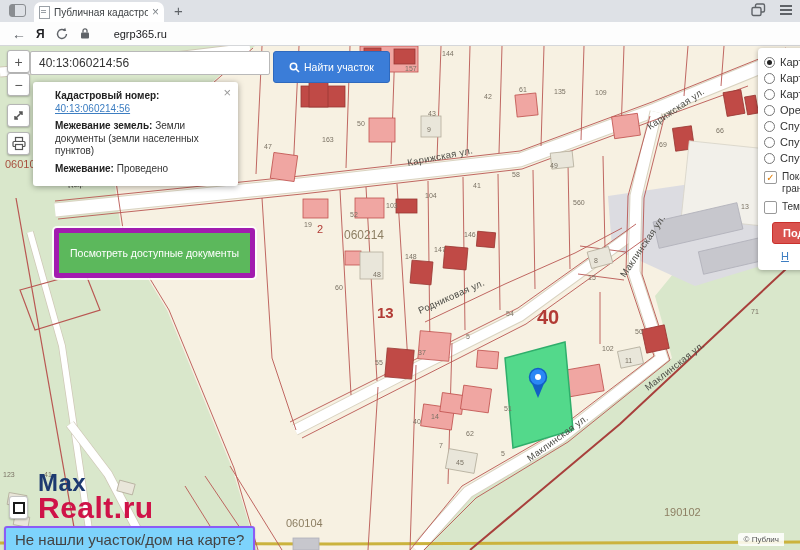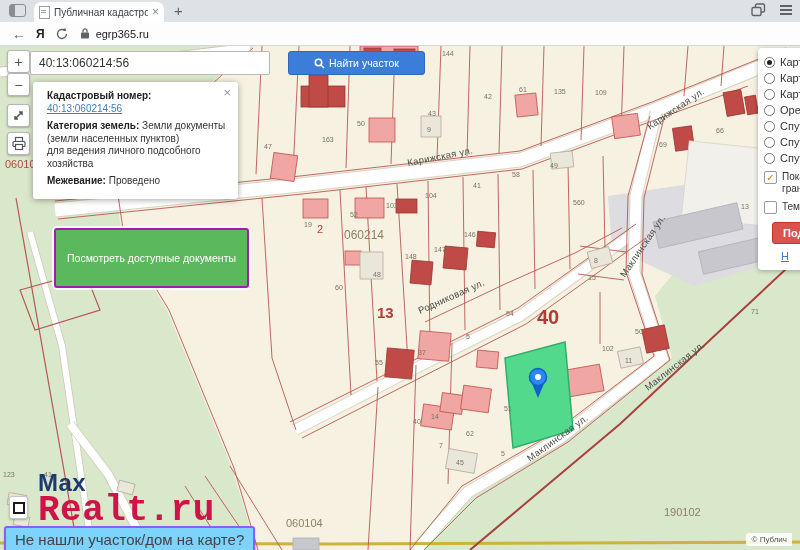--- a/index.html
+++ b/index.html
@@ -19,73 +19,73 @@
   .tab-title{font-size:10px;color:#3c4043;white-space:nowrap;overflow:hidden;flex:1;}
   .tab-close{font-size:12px;color:#80868b;line-height:1;}
   .newtab{font-size:15px;color:#5f6368;margin:0 0 3px 10px;}
   .tabbar-right{position:absolute;right:8px;top:3px;display:flex;gap:14px;align-items:center;}
   .menu-icon{display:flex;flex-direction:column;gap:2.5px;}
   .menu-icon span{display:block;width:12px;height:1.8px;background:#5f6368;}
   .addressbar{position:absolute;left:0;top:22px;width:800px;height:24px;background:#fdfdfd;
        border-bottom:1px solid #d5d7da;display:flex;align-items:center;gap:10px;padding-left:12px;box-sizing:border-box;}
   .abar-ico{color:#5f6368;font-size:14px;line-height:1;}
   .ya-letter{font-size:12px;font-weight:bold;color:#202124;}
-  .url{font-size:11px;color:#202124;display:flex;gap:5px;align-items:center;}
+  .url{font-size:11px;color:#202124;display:flex;gap:23px;align-items:center;}
   .url .page-title{color:#5f6368;}
   
   .map-wrap{position:absolute;left:0;top:46px;width:800px;height:504px;}
   #map-svg{display:block;}
   #map-svg text{font-family:"Liberation Sans","DejaVu Sans",sans-serif;}
   #map-svg .street-label{font-size:9.5px;fill:#4c4c46;letter-spacing:.3px;}
   #map-svg .parcel-number{font-size:7px;fill:#7a7264;}
   
   .map-btn{position:absolute;left:7px;width:23px;height:23px;background:#fff;border:1px solid #b5b5b5;
        border-radius:3px;box-shadow:0 1px 2px rgba(0,0,0,.25);display:flex;align-items:center;
        justify-content:center;font-size:14px;color:#555;box-sizing:border-box;}
   .search-bar{position:absolute;left:30px;top:51px;display:flex;}
   .search-input{width:240px;height:24px;border:1px solid #b9b9b9;border-radius:2px;padding:0 8px;
        font-size:12px;color:#333;background:#fff;box-sizing:border-box;font-family:inherit;}
-  .search-btn{margin-left:18px;height:24px;background:#3b7dd8;border:1px solid #2f69bd;border-radius:3px;
-       color:#fff;font-size:10.5px;display:flex;align-items:center;gap:4px;padding:0 25px;box-sizing:border-box;}
+  .search-btn{margin-left:3px;height:32px;background:#3b7dd8;border:1px solid #2f69bd;border-radius:3px;
+       color:#fff;font-size:10.5px;display:flex;align-items:center;gap:4px;padding:0 15px;box-sizing:border-box;}
   
   .popup{position:absolute;left:33px;top:82px;width:205px;background:#fff;border-radius:3px;
        box-shadow:0 1px 6px rgba(0,0,0,.35);padding:8px 10px 6px 10px;box-sizing:border-box;
        font-size:10px;color:#333;line-height:1.25;}
-  .popup p{margin:0 0 5px 4px;}
+  .popup p{margin:0 0 5px 12px;}
   .popup b{color:#222;}
   .popup a{color:#3d7ec2;text-decoration:underline;}
   .popup .close-x{position:absolute;top:4px;right:7px;color:#999;font-size:13px;line-height:1;}
   .details-link{color:#3d7ec2;font-size:10px;}
   .details-link .tri{color:#3d7ec2;font-size:8px;text-decoration:none;display:inline-block;margin-right:2px;}
-  .doc-btn{position:absolute;left:54px;top:228px;background:#5cb85c;border:2px solid #a21caf;
+  .doc-btn{position:absolute;left:54px;top:228px;background:#5cb85c;border:5px solid #a21caf;
        box-shadow:0 0 0 2px rgba(255,255,255,.85);border-radius:3px;color:#fff;font-size:10.5px;
-       padding:22px 11px;font-family:inherit;}
+       padding:14px 11px;font-family:inherit;}
   
   .layers-panel{position:absolute;left:758px;top:48px;width:150px;background:#fff;border-radius:4px;
        box-shadow:0 1px 5px rgba(0,0,0,.3);padding:8px 6px 8px 6px;box-sizing:border-box;font-size:11px;color:#333;}
   .layer-option{display:flex;align-items:center;gap:5px;margin-bottom:4px;}
   .radio{width:9px;height:9px;border:1px solid #777;border-radius:50%;flex:0 0 auto;position:relative;background:#fff;}
   .radio.sel::after{content:"";position:absolute;left:2px;top:2px;width:5px;height:5px;border-radius:50%;background:#222;}
   .layer-checkbox{display:flex;align-items:flex-start;gap:5px;margin:7px 0 0 0;}
   .cb{width:11px;height:11px;border:1px solid #999;border-radius:2px;background:#fff;flex:0 0 auto;
       font-size:10px;line-height:11px;text-align:center;color:#e07b00;font-weight:bold;}
   .cb-label{font-size:10px;white-space:pre-line;line-height:1.15;}
   .panel-btn{margin:8px 0 0 8px;background:#d9534f;border:1px solid #c9302c;border-radius:3px;color:#fff;
       font-size:11px;font-weight:bold;padding:4px 10px;font-family:inherit;}
   .panel-link{display:block;margin:6px 0 0 17px;color:#3d7ec2;text-decoration:underline;font-size:11px;}
   
   .watermark{position:absolute;left:38px;top:472px;line-height:.92;pointer-events:none;}
   .wm1{font-size:24px;font-weight:bold;color:#1d3a70;letter-spacing:.5px;}
-  .wm2{font-size:36px;font-weight:bold;color:#cf1348;letter-spacing:.5px;font-family:Liberation Mono, monospace;}
+  .wm2{font-size:30px;font-weight:bold;color:#cf1348;letter-spacing:.5px;}
   .wm-btn{position:absolute;left:9px;top:496px;width:19px;height:23px;background:#fff;border:1px solid #c5c5c5;
       border-radius:3px;box-shadow:0 1px 2px rgba(0,0,0,.25);display:flex;align-items:center;justify-content:center;box-sizing:border-box;}
   .wm-btn span{display:block;width:8px;height:8px;border:2.5px solid #1a1a1a;}
   .bottom-pill{position:absolute;left:4px;top:526px;background:#7dd3fc;border:2px solid #8b5cf6;border-radius:3px;
       font-size:15px;color:#444;padding:3px 9px;box-shadow:0 1px 2px rgba(0,0,0,.2);}
-  .attribution{position:absolute;right:8px;top:533px;background:rgba(255,255,255,.85);border-radius:3px 0 0 3px;
+  .attribution{position:absolute;right:16px;top:533px;background:rgba(255,255,255,.85);border-radius:3px 0 0 3px;
       font-size:8px;color:#555;padding:2px 5px 2px 6px;}
 </style>
 </head>
 <body>
 
 <div class="tabbar">
   <span class="sidebar-toggle"></span>
   <div class="tab">
     <span class="favicon"></span>
     <span class="tab-title">Публичная кадастрова</span>
@@ -308,23 +308,23 @@
       <path d="M7,7 L10,10" stroke="#fff" stroke-width="1.6"></path>
     </svg>
     <span>Найти участок</span>
   </button>
 </div>
 
 <div class="popup">
   <span class="close-x">×</span>
   <p><b>Кадастровый номер:</b>
      <a href="#">40:13:060214:56</a></p>
-  <p><b>Категория земель:</b>
+  <p><b>Межевание земель:</b>
      <span>Земли документы (земли населенных пунктов)</span><br>
-     <span>для ведения личного подсобного хозяйства</span></p>
+     </p>
   <p><b>Межевание:</b>
      <span>Проведено</span></p>
 </div>
 <button class="doc-btn">Посмотреть доступные документы</button>
 
 <div class="layers-panel">
   <div>
       <div class="layer-option">
         <span class="radio sel"></span>
         <span>Карт</span>

